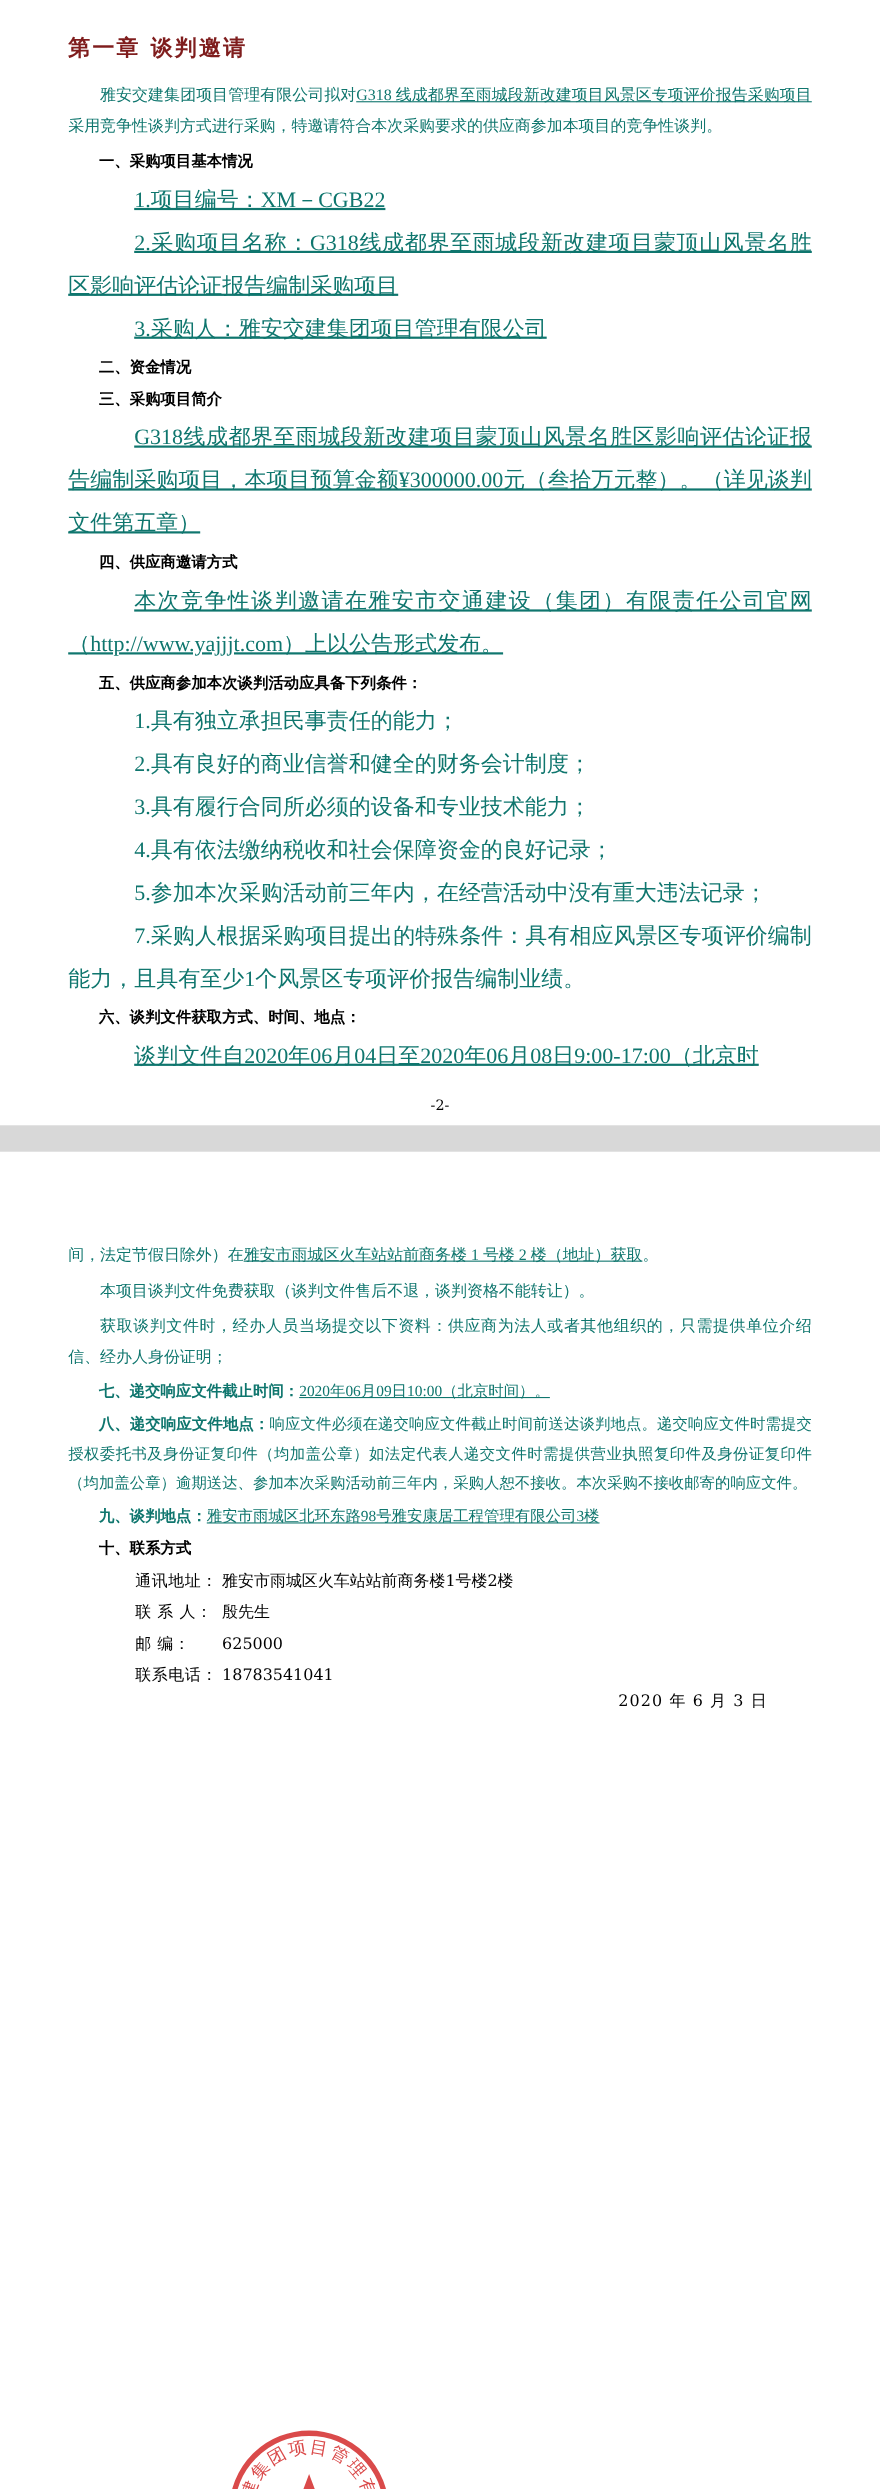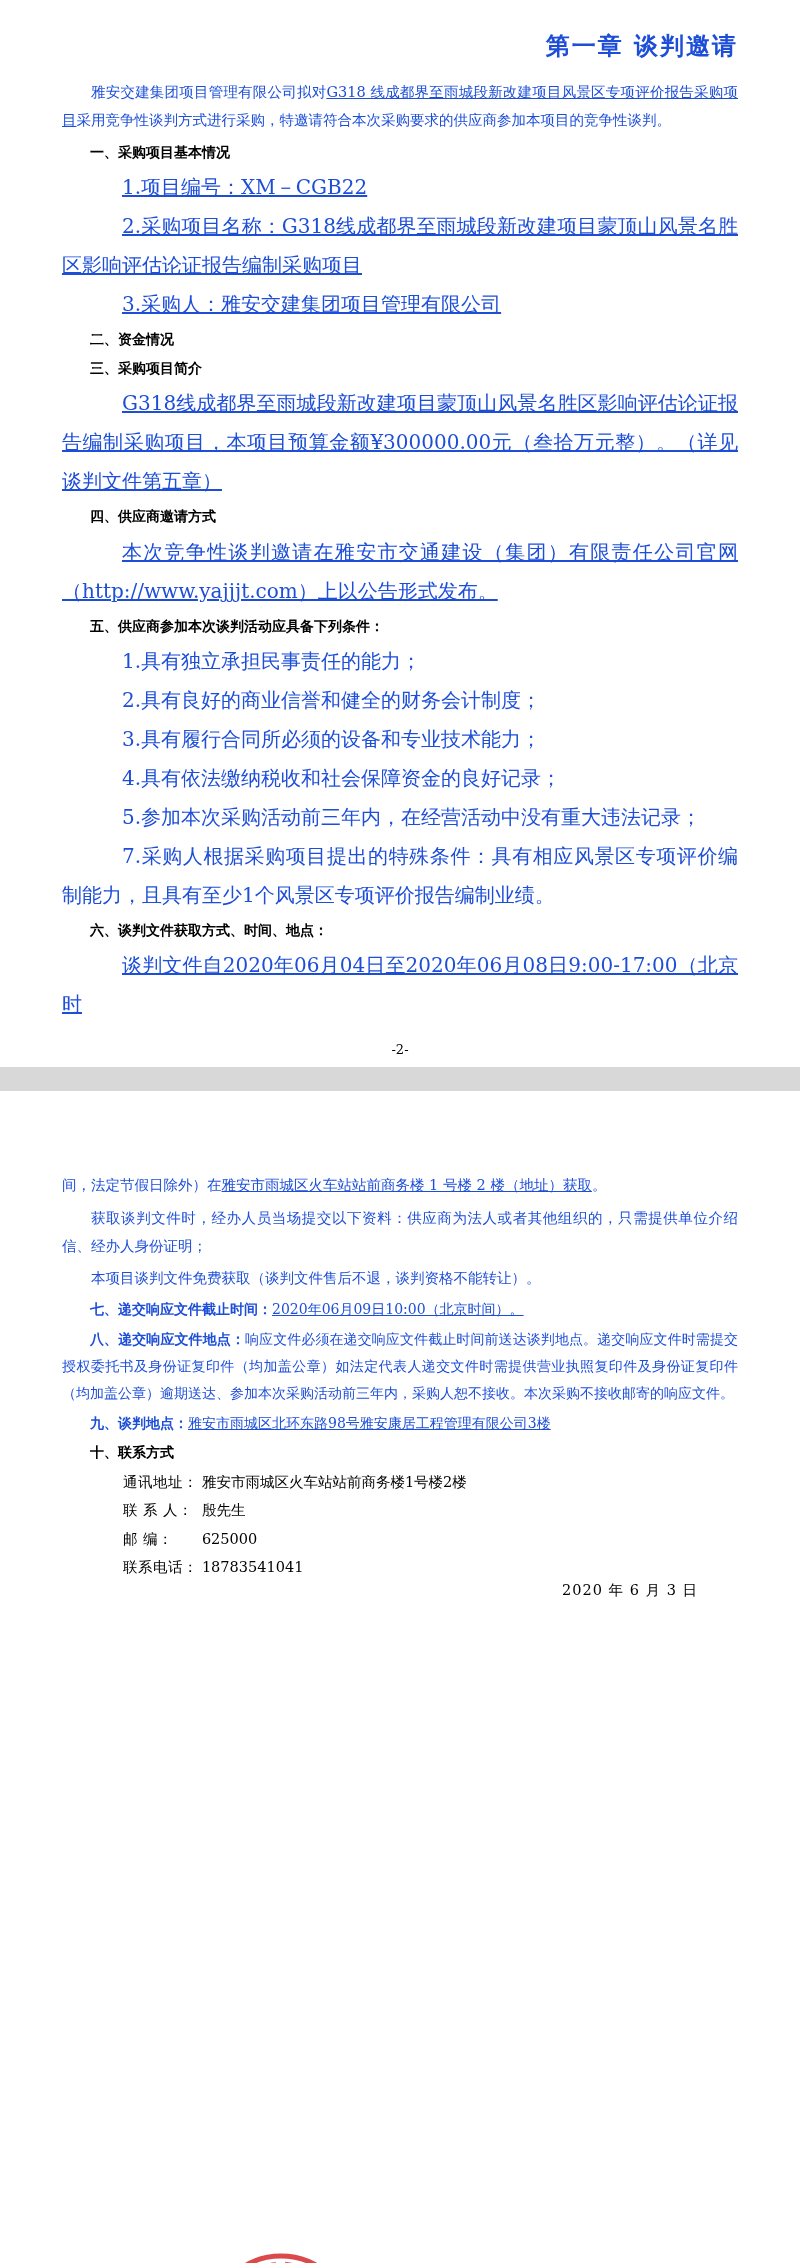--- a/index.html
+++ b/index.html
@@ -24,33 +24,34 @@
   .gap {
     height: 24px;
     background: #d8d8d8;
     width: 800px;
   }
   .page-2 {
     padding: 80px 62px 40px 62px;
     min-height: 1420px;
   }
   .doc-title {
-    text-align: right;
-    font-size: 24px;
+    text-align: left;
+    font-size: 20px;
     font-weight: bold;
     letter-spacing: 2px;
     margin: 8px 0 16px 0;
-    color: #1d4ed8;
+    color: #7f1d1d;
   }
   p {
     margin: 0 0 4px 0;
     font-size: 14.5px;
     line-height: 1.95;
-    color: #1d4ed8;
+    color: #0f766e;
     text-align: justify;
+    font-family: Liberation Serif, serif;
   }
   .indent2 {
     text-indent: 2em;
   }
   .sec-head {
     font-weight: bold;
     font-size: 14px;
     text-indent: 2em;
     margin: 2px 0 2px 0;
     line-height: 1.95;
@@ -139,22 +140,22 @@
 
   <div class="pagenum">-2-</div>
 </div>
 
 <div class="gap"></div>
 
 <div class="page page-2 seal-wrap">
 
   <p><span>间，法定节假日除外）在</span><span class="u">雅安市雨城区火车站站前商务楼 1 号楼 2 楼（地址）获</span><span class="u">取</span>。</p>
 
+  <p class="indent2">本项目谈判文件免费获取（谈判文件售后不退，谈判资格不能转让）。</p>
   <p class="indent2">获取谈判文件时，经办人员当场提交以下资料：供应商为法人或者其他组织的，只需提供单位介绍信、经办人身份证明；</p>
-  <p class="indent2">本项目谈判文件免费获取（谈判文件售后不退，谈判资格不能转让）。</p>
 
   <p class="sec-head"><span>七、递交响应文件截止时间：</span><span class="u" style="font-weight:normal">2020年06月09日10:00（北京时间）。</span></p>
 
   <p class="sec-head"><span>八、递交响应文件地点：</span><span style="font-weight:normal">响应文件必须在递交响应文件截止时间前送达谈判地点。递交响应文件时需提交授权委托书及身份证复印件（均加盖公章）如法定代表人递交文件时需提供营业执照复印件及身份证复印件（均加盖公章）逾期送达、参加本次采购活动前三年内，采购人恕不接收。本次采购不接收邮寄的响应文件。</span></p>
 
   <p class="sec-head"><span>九、谈判地点：</span><span class="u" style="font-weight:normal">雅安市雨城区北环东路98号雅安康居工程管理有限公司3楼</span></p>
 
   <div class="sec-head">十、联系方式</div>
 
   <table class="contact-table">

